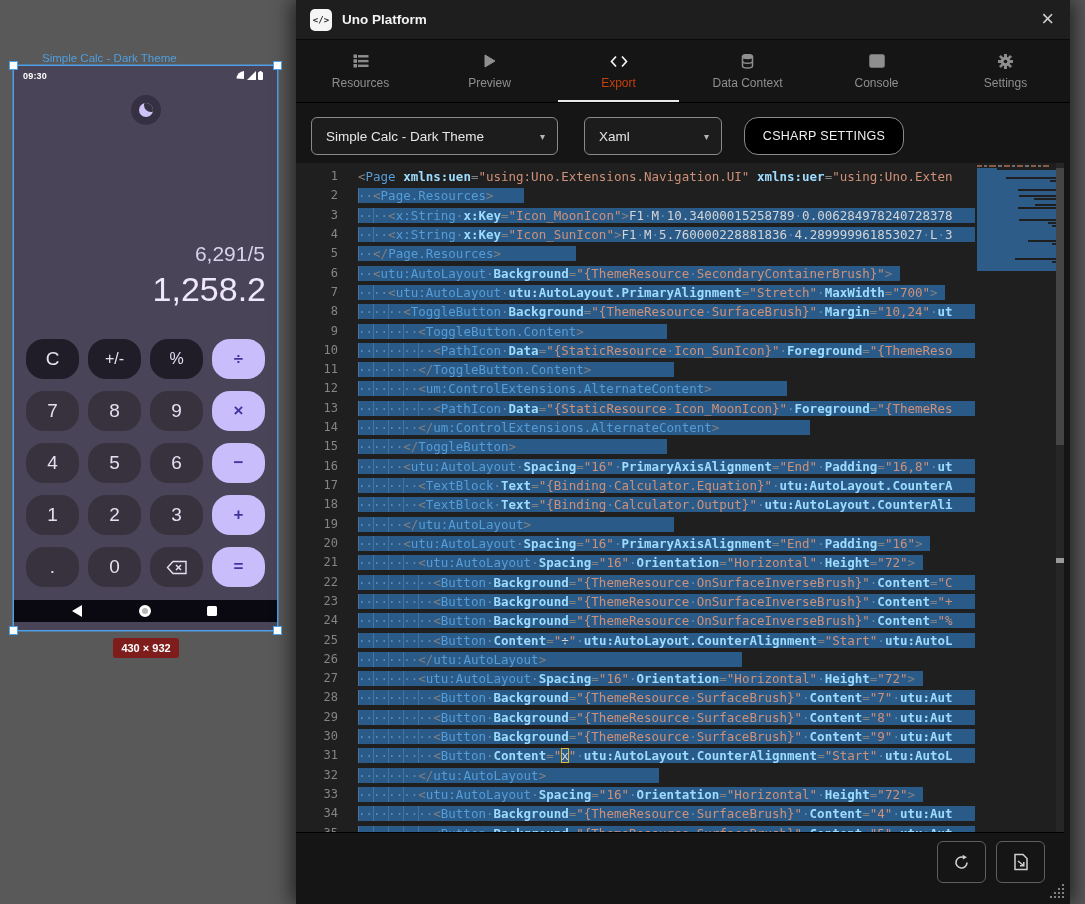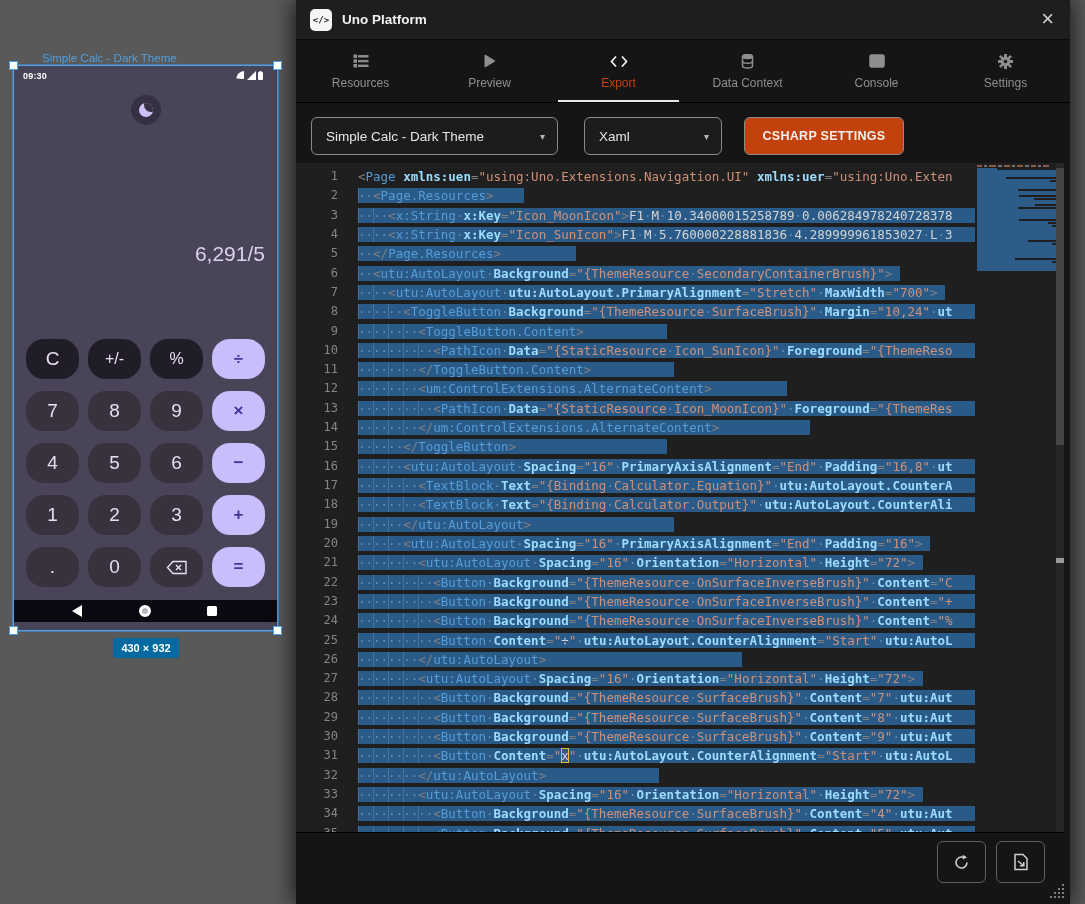--- a/index.html
+++ b/index.html
@@ -19,21 +19,21 @@
   #calc-equation{position:absolute;right:12px;top:176px;font-size:21px;color:#d9d2ec;text-align:right}
   #calc-output{position:absolute;right:11px;top:204px;font-size:34px;color:#eee8fa;text-align:right}
   .key{position:absolute;width:53px;height:40px;border-radius:18px;display:flex;align-items:center;justify-content:center;font-size:19px;cursor:default}
   .k-dk{background:#201c28;color:#e6dff2}
   .k-md{background:#38323f;color:#e6dff2}
   .k-op{background:#c9bdfb;color:#41349f;font-weight:bold;font-size:17px}
   #navbar{position:absolute;left:0;top:534px;width:263px;height:22px;background:#0a0810}
   #nav-back{position:absolute;left:58px;top:5px;width:0;height:0;border-right:10px solid #fff;border-top:6px solid transparent;border-bottom:6px solid transparent}
   #nav-home{position:absolute;left:125px;top:5px;width:12px;height:12px;border-radius:50%;border:3px solid #fff;background:rgba(255,255,255,.7)}
   #nav-recents{position:absolute;left:193px;top:6px;width:10px;height:10px;background:#fff;border-radius:1.5px}
-  #size-badge{position:absolute;left:113px;top:638px;width:66px;height:20px;background:#0369a1;border-radius:3px;color:#fff;font-size:11px;font-weight:600;display:flex;align-items:center;justify-content:center}
+  #size-badge{position:absolute;left:113px;top:638px;width:66px;height:20px;background:#7f1d1d;border-radius:3px;color:#fff;font-size:11px;font-weight:600;display:flex;align-items:center;justify-content:center}
   
   #plugin{position:absolute;left:296px;top:0;width:774px;height:904px;background:#151515;box-shadow:-6px 0 18px rgba(0,0,0,.45),6px 0 18px rgba(0,0,0,.45)}
   #win-header{position:absolute;left:0;top:0;width:100%;height:40px;background:#1e1e1e;border-bottom:1px solid #0a0a0a;display:flex;align-items:center}
   #logo-box{width:22px;height:22px;margin-left:14px;background:#f5f5f5;border-radius:5px;display:flex;align-items:center;justify-content:center;font-size:9px;font-weight:bold;color:#1e1e1e;font-family:"DejaVu Sans Mono",monospace}
   #win-title{margin-left:10px;font-size:13.5px;font-weight:bold;color:#f2f2f2}
   #close-btn{position:absolute;right:16px;top:6px;font-size:22px;color:#cfcfcf;line-height:26px;cursor:default}
   
   #tabbar{position:absolute;left:0;top:40px;width:100%;height:63px;display:flex;border-bottom:1px solid #000}
   .tab{position:relative;width:129px;height:100%;display:flex;flex-direction:column;align-items:center;justify-content:center;gap:6px;color:#8f8f8f}
   .tab .t-icon{height:18px;display:flex;align-items:center}
@@ -41,21 +41,21 @@
   .tab svg{stroke:#8f8f8f;fill:#8f8f8f}
   .tab.active{color:#c2410c}
   .tab.active svg{stroke:#f5f5f5;fill:#f5f5f5}
   .tab.active::after{content:'';position:absolute;left:4px;right:4px;bottom:0;height:2.5px;background:#e8e8e8}
   
   #controls{position:absolute;left:0;top:103px;width:100%;height:60px}
   .select{position:absolute;top:14px;height:38px;background:#1c1c1c;border:1px solid #8a8a8a;border-radius:6px;display:flex;align-items:center;color:#e6e6e6;font-size:13.5px;padding:0 12px 0 14px}
   .select .chev{margin-left:auto;color:#b5b5b5;font-size:10px}
   #theme-select{left:15px;width:247px}
   #format-select{left:288px;width:138px}
-  #csharp-btn{position:absolute;left:448px;top:14px;width:160px;height:38px;background:#c2410c;border:1px solid #8a8a8a;border-radius:6px;color:#efefef;font-size:12.5px;font-weight:bold;letter-spacing:.3px;display:flex;align-items:center;justify-content:center}
+  #csharp-btn{position:absolute;left:448px;top:14px;width:160px;height:38px;background:#000000;border:1px solid #8a8a8a;border-radius:14px;color:#efefef;font-size:12.5px;font-weight:normal;letter-spacing:.3px;display:flex;align-items:center;justify-content:center}
   
   #editor{position:absolute;left:0;top:163px;width:768px;height:670px;background:#1f1f1f;border-bottom:1px solid #000;overflow:hidden}
   #gutter{position:absolute;left:0;top:4px;width:42px;text-align:right;font-family:"DejaVu Sans Mono",monospace;font-size:12px;color:#858585}
   #gutter div{height:19.32px;line-height:19.32px}
   #code-lines{position:absolute;left:62px;top:4px;width:617px;overflow:hidden}
   .code-line{height:19.32px;line-height:19.32px;white-space:pre;font-family:"DejaVu Sans Mono",monospace;font-size:12.5px}
   .lc.sel{background:#2a5a88}
   .tk-p{color:#808080}.tk-t{color:#569cd6}.tk-a{color:#9cdcfe;font-weight:600}
   .tk-s{color:#ce9178}.tk-x{color:#d4d4d4}
   .tk-w{color:rgba(150,183,210,.55)}
@@ -99,20 +99,21 @@
             <rect x="1.5" y="0" width="2" height="1.5" fill="#fff"></rect>
           </svg>
       </span>
     </div>
 
     <div id="theme-toggle">
       <span class="moon"></span>
     </div>
 
     <div id="calc-equation">6,291/5</div>
+    <div id="calc-output">1,258.2</div>
 
     <div id="keypad">
         <div class="key k-dk" style="left: 12px; top: 273px;">C</div>
         <div class="key k-dk" style="left: 74px; top: 273px; font-size: 16px;">+/-</div>
         <div class="key k-dk" style="left: 136px; top: 273px; font-size: 16px;">%</div>
         <div class="key k-op" style="left: 198px; top: 273px;">÷</div>
         <div class="key k-md" style="left: 12px; top: 325px;">7</div>
         <div class="key k-md" style="left: 74px; top: 325px;">8</div>
         <div class="key k-md" style="left: 136px; top: 325px;">9</div>
         <div class="key k-op" style="left: 198px; top: 325px;">×</div>

